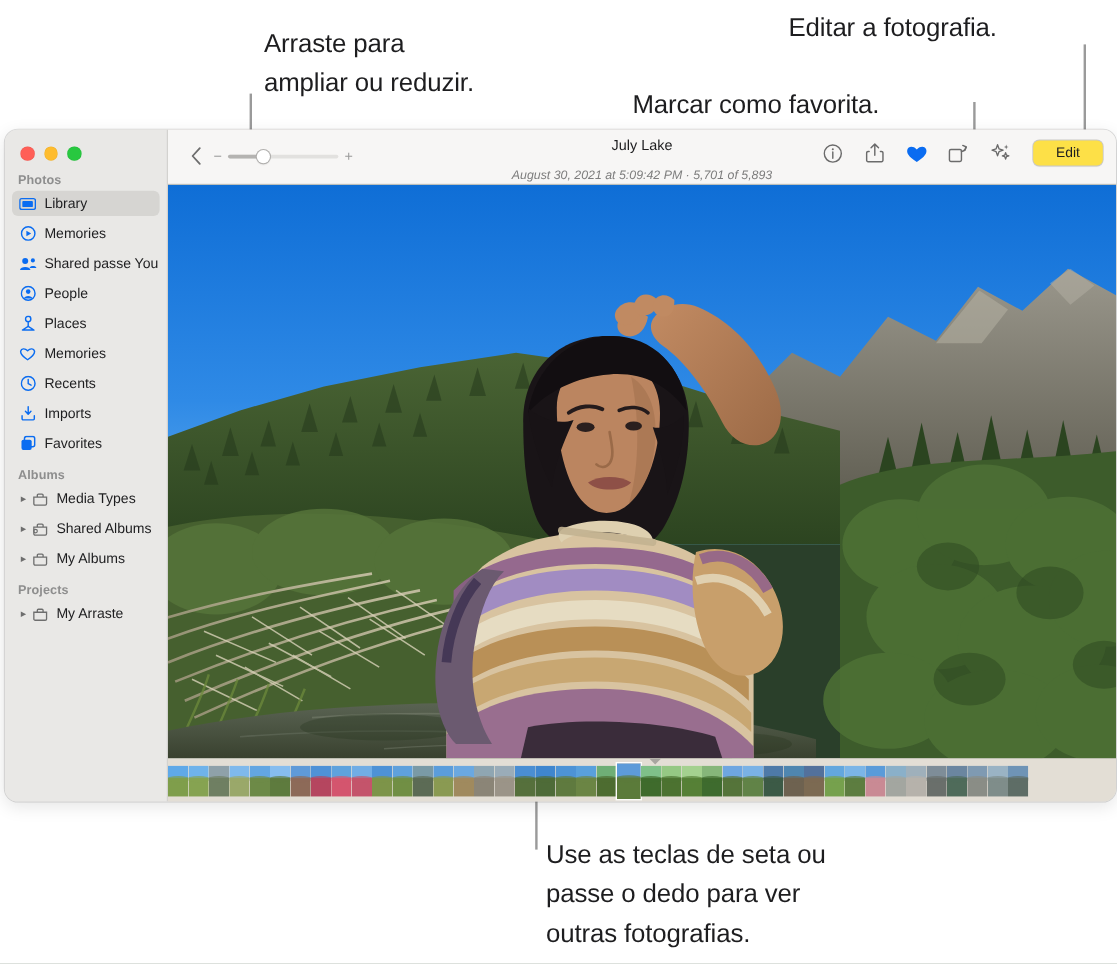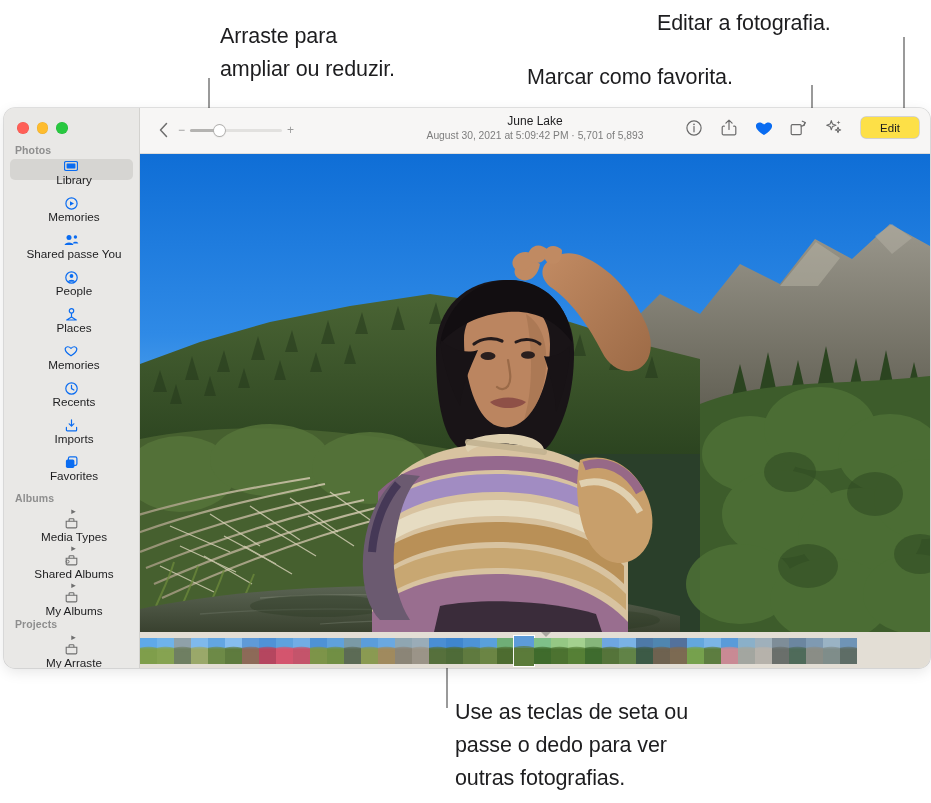--- a/index.html
+++ b/index.html
@@ -62,22 +62,21 @@
     padding: 0 16px 3px 11px; letter-spacing: 0.1px;
   }
   .side-list { list-style: none; margin: 0; padding: 0 6px; }
   .side-item {
     display: flex; align-items: center;
     height: 21px;
     padding-left: 5px;
     border-radius: 5px;
     font-size: 11.7px;
     color: #1d1d1f;
-    margin-bottom: 16px;
-    flex-direction: column;
+    margin-bottom: 4px;
   }
   .side-item.selected { background: #d6d5d2; }
   .si-icon {
     width: 16px; height: 14px; margin-right: 6px;
     display: flex; align-items: center; justify-content: center;
     flex: none;
   }
   .si-icon svg { display: block; }
   .disclosure {
     width: 9px; flex: none; margin-right: 1px;
@@ -120,21 +119,21 @@
   }
 
   .titleblock {
     position: absolute; left: 0; right: 0; top: 6px;
     text-align: center; pointer-events: none;
   }
   .ti-title {
     font-size: 12px; color: #1d1d1f; font-weight: 400; line-height: 15px;
   }
   .ti-sub {
-    font-size: 10.3px; color: #7d7d7d; line-height: 14px; margin-top: 0;
+    font-size: 10.3px; color: #7d7d7d; line-height: 14px; margin-top: 11px; font-style: italic;
   }
 
   .tools {
     position: absolute; right: 11px; top: 9px;
     display: flex; align-items: center; gap: 16px;
   }
   .tool {
     width: 19px; height: 19px;
     display:flex; align-items:center; justify-content:center;
     color: #6b6b6b;
@@ -194,21 +193,21 @@
 </style>
 </head>
 <body>
 
 <div id="root">
 
   <div class="callout" style="left:220px; top:20px;">Arraste para
 ampliar ou reduzir.</div>
   <div class="leader" style="left:208px; top:78px; height:44px;"></div>
 
-  <div class="callout" style="left:527px; top:61px;">Marcar como favorita.</div>
+  <div class="callout" style="left:527px; top:71px;">Marcar como favorita.</div>
   <div class="leader" style="left:811px; top:85px; height:38px;"></div>
 
   <div class="callout" style="left:657px; top:7px;">Editar a fotografia.</div>
   <div class="leader" style="left:903px; top:37px; height:85px;"></div>
 
   <div class="callout" style="left:455px; top:696px;">Use as teclas de seta ou
 passe o dedo para ver
 outras fotografias.</div>
   <div class="leader" style="left:446px; top:661px; height:47px;"></div>
 
@@ -371,21 +370,21 @@
       <div class="zoomctl">
         <span class="zsign">−</span>
         <span class="ztrack">
           <span class="fill"></span>
           <span class="zknob"></span>
         </span>
         <span class="zsign">+</span>
       </div>
 
       <div class="titleblock">
-        <div class="ti-title">June Lake</div>
+        <div class="ti-title">July Lake</div>
         <div class="ti-sub">August 30, 2021 at 5:09:42 PM  ·  5,701 of 5,893</div>
       </div>
 
       <div class="tools">
         <div class="tool">
           <svg width="16" height="16" viewBox="0 0 16 16">
               <circle cx="8" cy="8" r="7.1" fill="none" stroke="#6b6b6b" stroke-width="1.2"></circle>
               <circle cx="8" cy="4.3" r="0.85" fill="#6b6b6b"></circle>
               <path d="M8 6.6 V11.8" stroke="#6b6b6b" stroke-width="1.2" stroke-linecap="round"></path>
             </svg>

